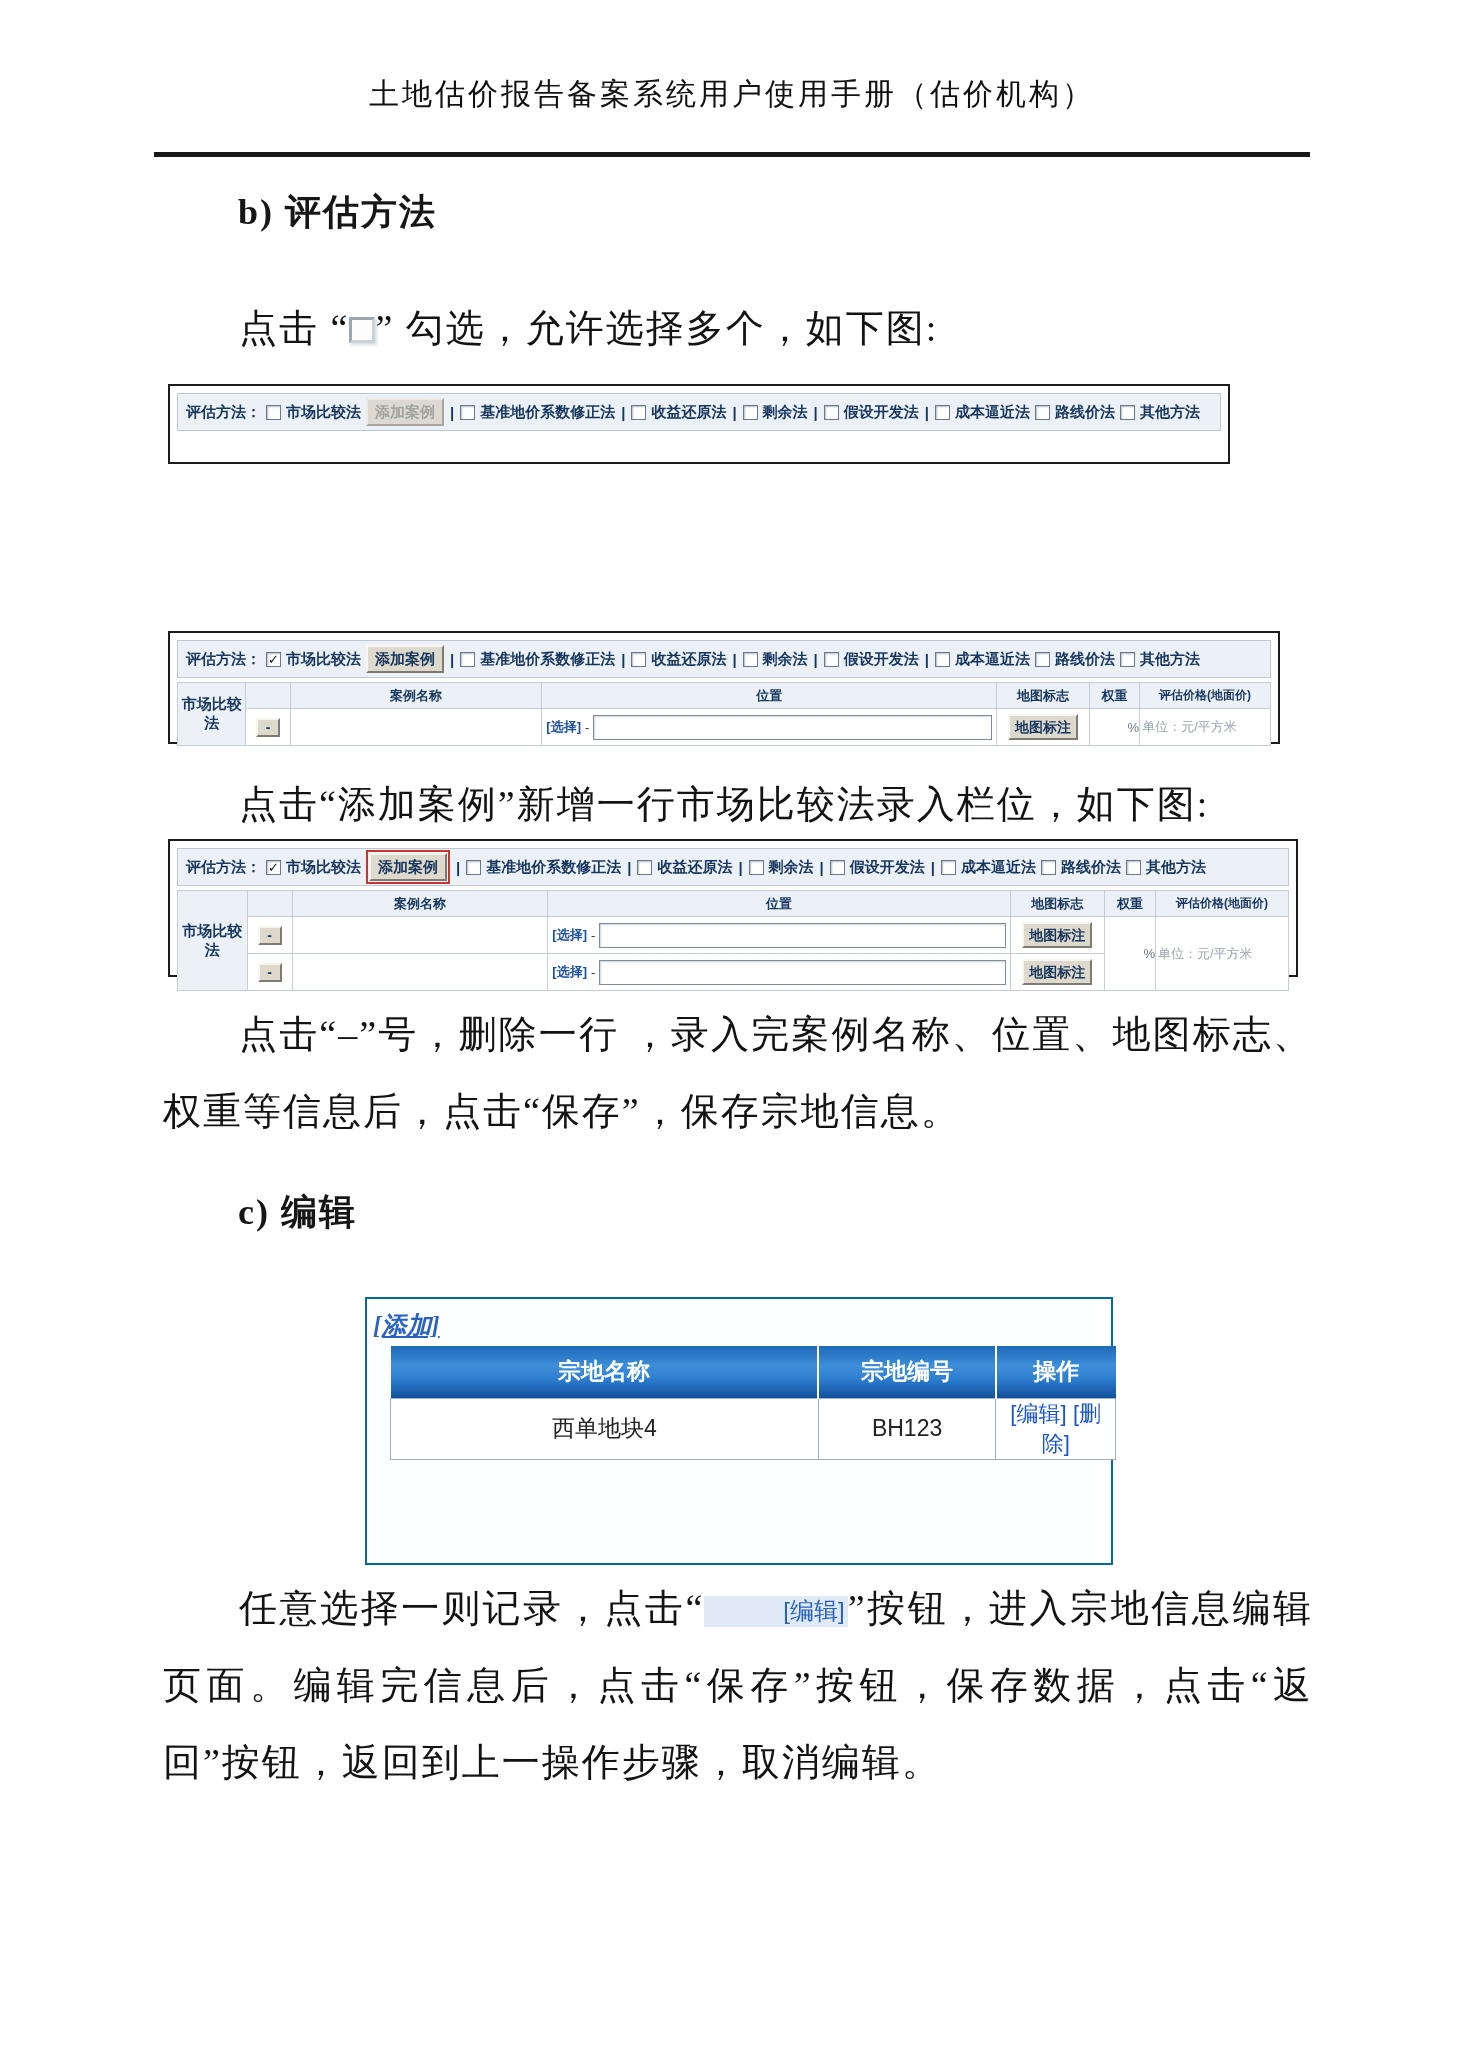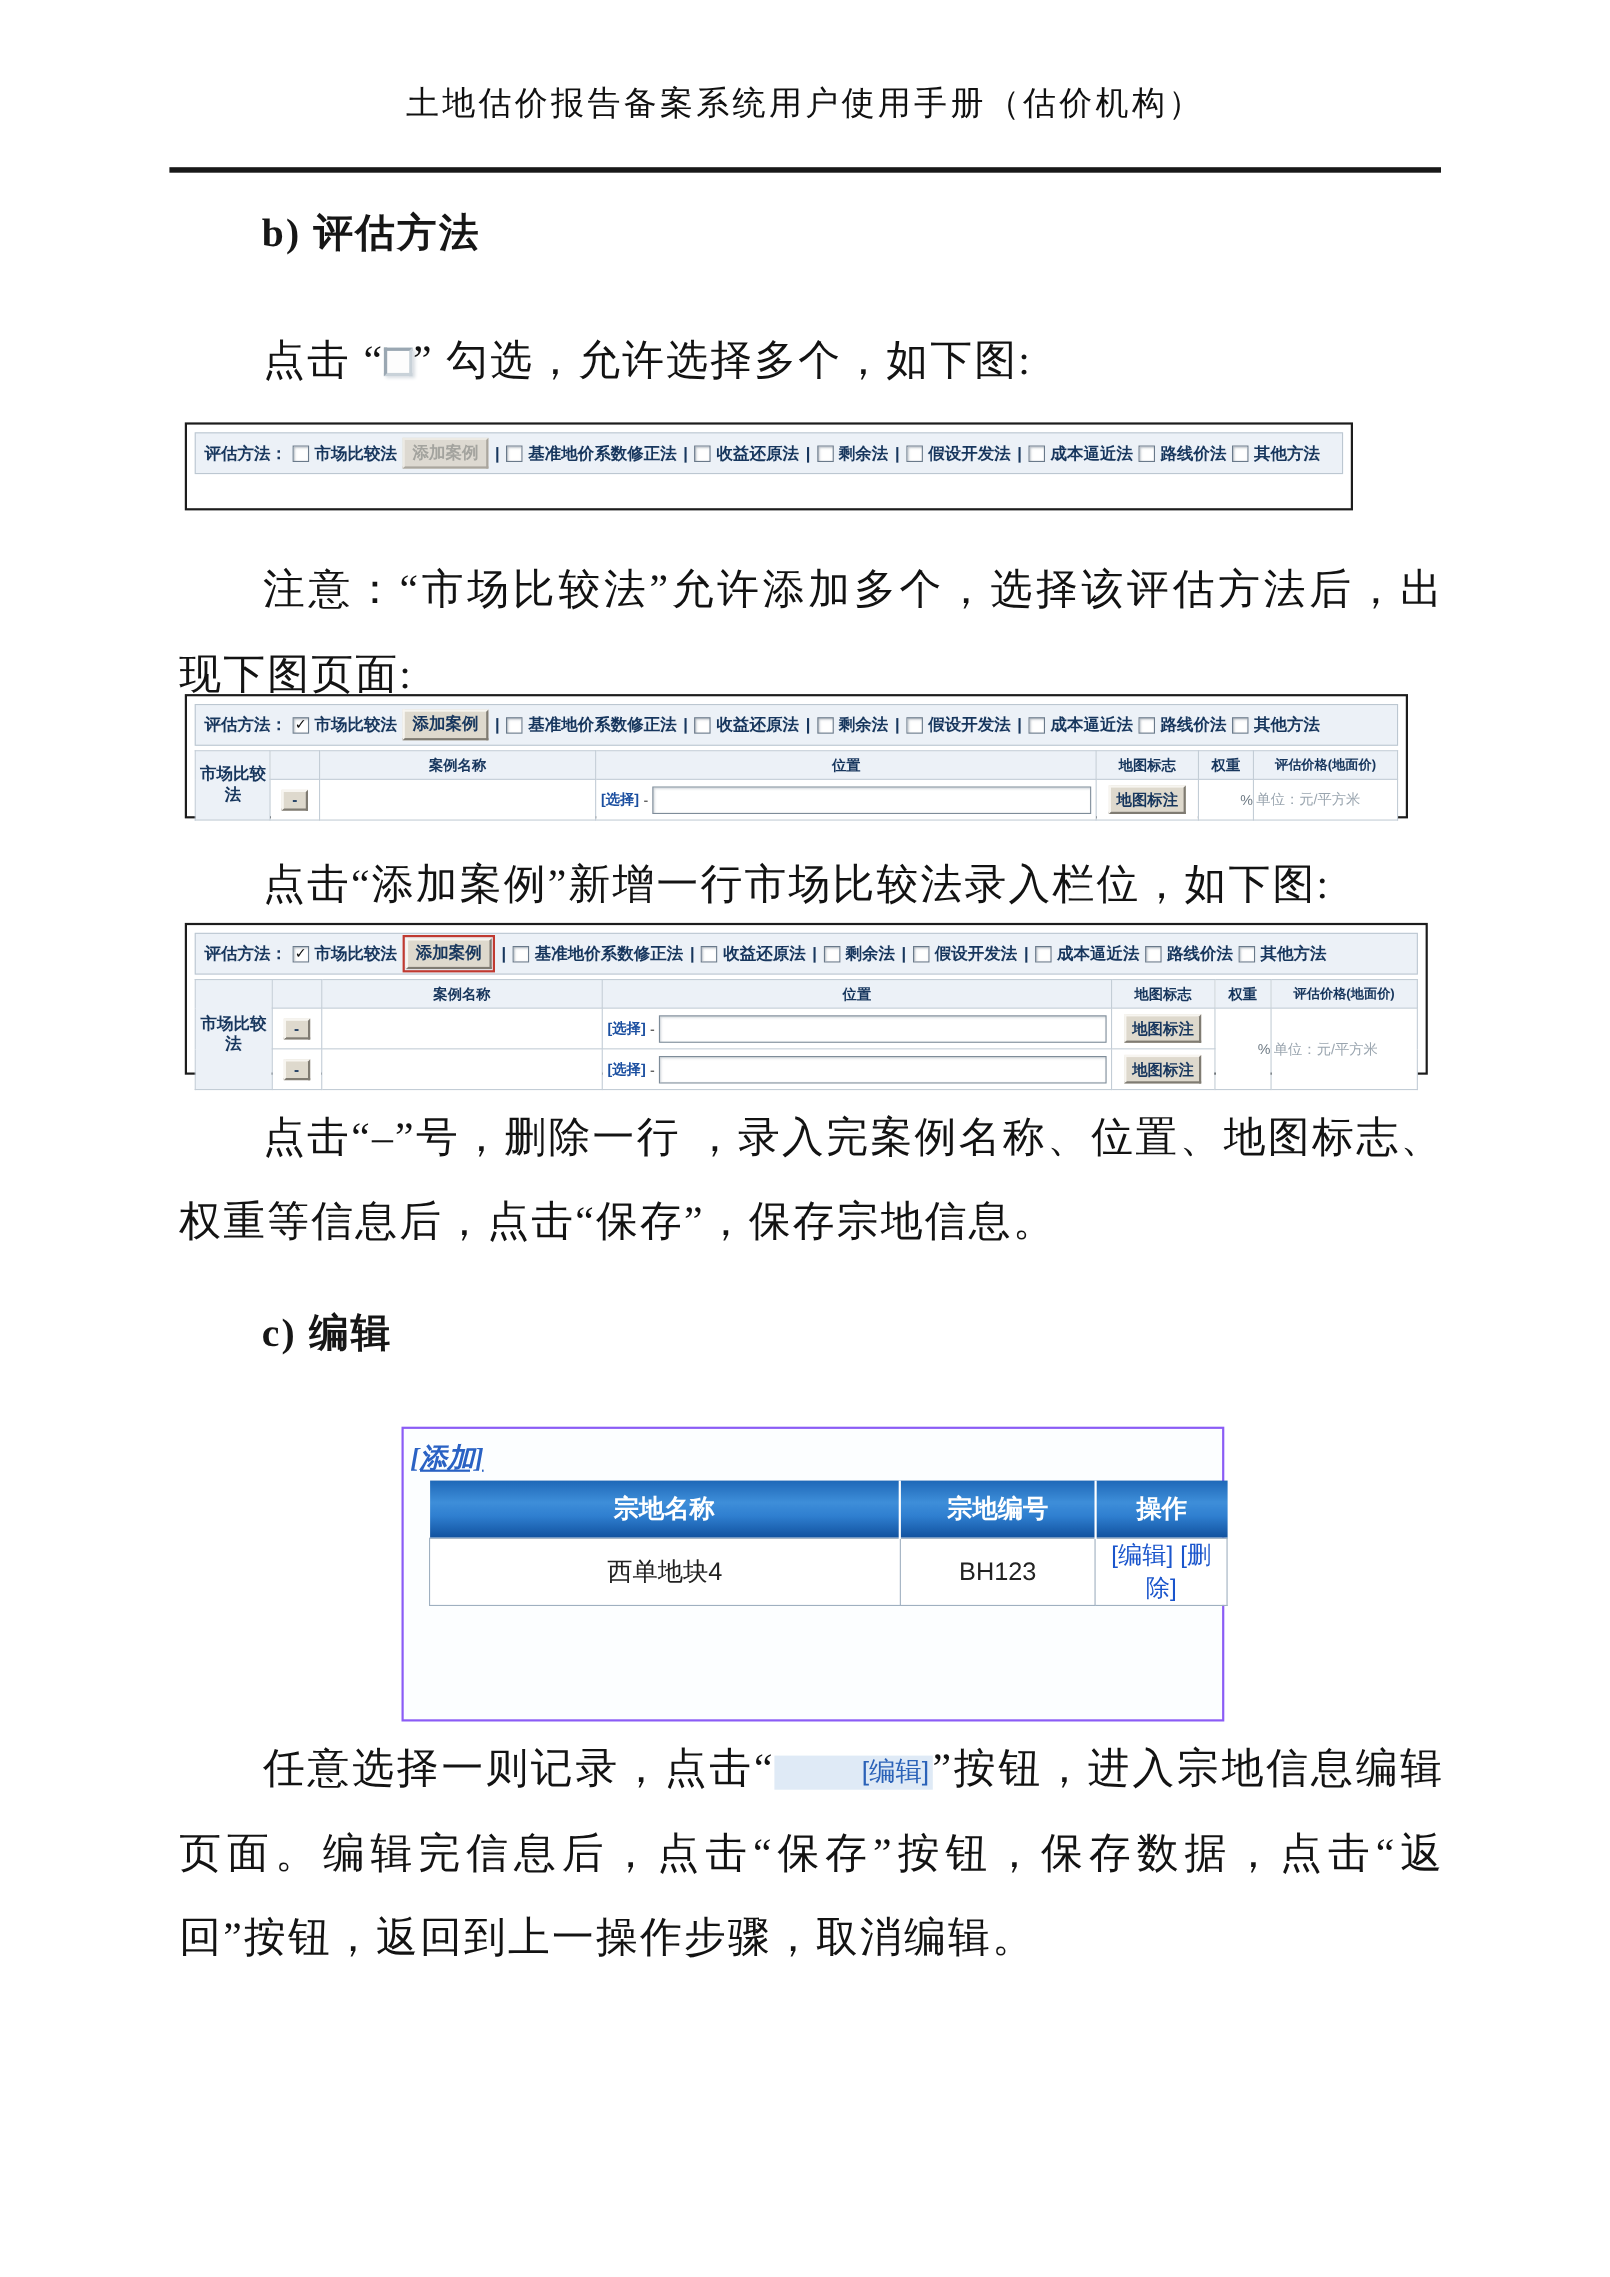--- a/index.html
+++ b/index.html
@@ -71,21 +71,21 @@
   .loc-wrap { display:flex; align-items:center; gap:4px; padding:0 2px; }
   .sel-link { color:#1b4fa0; font-weight:bold; text-decoration:none; cursor:pointer; flex:none;text-align:right; }
   .dash { color:#333; flex:none; }
   .loc-input { flex:1; min-width:0; height:25px; background:#fff; border:1px solid #7e8c99;
                box-shadow:inset 1px 1px 2px rgba(60,80,100,.25); }
   .map-btn { padding:2px 5px; font-size:14px; }
   .pct { color:#6e7a84; text-align:right !important; padding-right:0 !important; }
   .unit { color:#9aa5af; text-align:left !important; }
   
   .panel { position:absolute; left:365px; top:1297px; width:748px; height:268px;
-           background:#fcfeff; border:2px solid #8b5cf6;
+           background:#fcfeff; border:2px solid #0369a1;
            font-family:"Liberation Sans","DejaVu Sans",sans-serif; }
   .add-link { display:inline-block; margin:10px 0 4px 6px; color:#2a62c4; font-style:italic;
               font-weight:bold; font-size:25px; text-decoration:underline;
               font-family:"Liberation Serif","DejaVu Serif",serif; cursor:pointer; }
   .parcel { width:calc(100% - 18px); margin:0 23px; border-collapse:collapse; table-layout:fixed; }
   .parcel th {
     height:52px; color:#fff; font-size:23px; font-weight:bold;
     background:linear-gradient(180deg,#1e68b8 0%,#3e8ed9 38%,#2f7fd0 62%,#11519e 100%);
     border-left:2px solid #fff;
   }
@@ -127,21 +127,20 @@
       <span class="sep">|</span>
       <span class="cb"></span>
       <span>成本逼近法</span>
       <span class="cb"></span>
       <span>路线价法</span>
       <span class="cb"></span>
       <span>其他方法</span>
     </div>
   </div>
 
-  <div class="para" id="para2">注意：“市场比较法”允许添加多个，选择该评估方法后，出现下图页面:</div>
 
   <div class="shot" id="shot2">
     <div class="bar">
       <span>评估方法：</span>
       <span class="cb checked"></span>
       <span>市场比较法</span>
       <button class="btn3d">添加案例</button>
       <span class="sep">|</span>
       <span class="cb"></span>
       <span>基准地价系数修正法</span>

